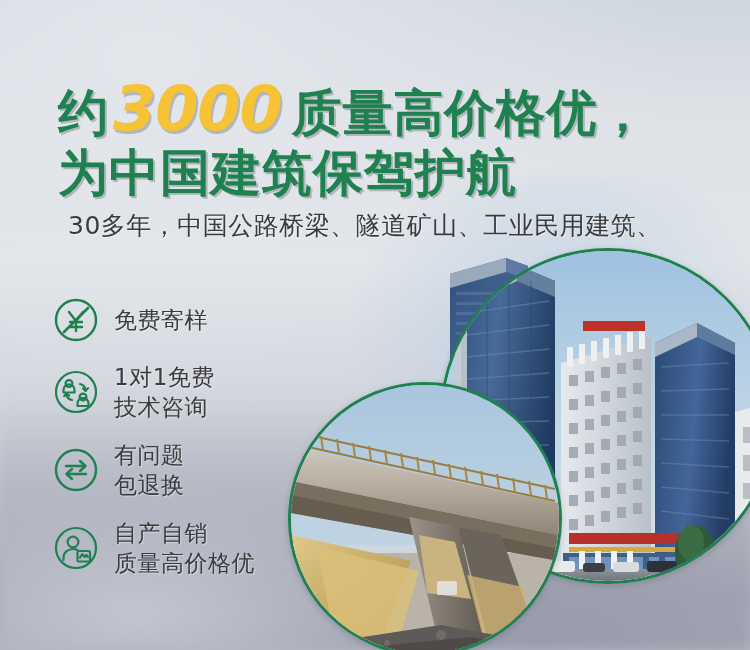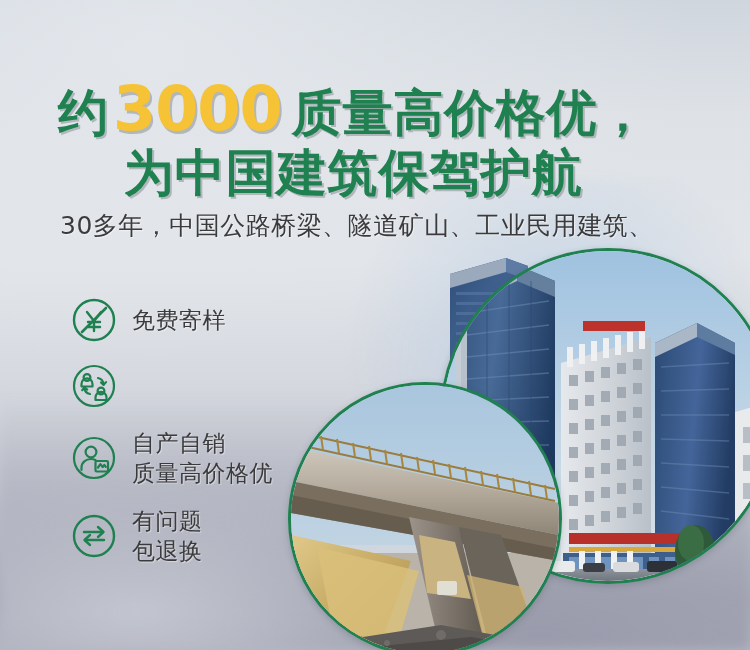--- a/index.html
+++ b/index.html
@@ -33,44 +33,44 @@
   
   .headline{position:absolute;left:58px;top:78px;}
   .h-line1{
     display:flex;align-items:baseline;
     font-size:50px;font-weight:bold;line-height:1;
     color:#1f8050;letter-spacing:1px;
     text-shadow:2px 2px 0 rgba(120,125,132,.45);
     white-space:nowrap;
   }
   .h-num{
-    font-size:62px;font-weight:bold;
+    font-size:62px;font-style:italic;font-weight:bold;
     color:#f5c335;letter-spacing:-1px;
     padding:0 10px 0 4px;
     text-shadow:2px 3px 0 rgba(120,125,132,.45);
   }
   .h-line2{
     margin-top:8px;
     font-size:50px;font-weight:bold;line-height:1;
     color:#1f8050;letter-spacing:1px;
     text-shadow:2px 2px 0 rgba(120,125,132,.45);
     white-space:nowrap;
-    text-align:center;
   }
 
   
   .subtitle{position:absolute;left:60px;top:208px;width:660px;}
   .sub-line{
     font-size:25px;line-height:36px;color:#3b3b3d;letter-spacing:.5px;
     white-space:nowrap;
     text-shadow:1px 1px 1px rgba(255,255,255,.5);
+    margin-left:8px;
   }
 
   
-  .features{position:absolute;left:70px;top:296px;z-index:5;}
+  .features{position:absolute;left:52px;top:296px;z-index:5;}
   .feature{display:flex;align-items:center;margin-bottom:18px;}
   .f-icon{
     width:48px;height:48px;flex:0 0 48px;margin-right:14px;
   }
   .f-icon svg{display:block;width:48px;height:48px;}
   .f-text{
     font-size:23px;line-height:30px;color:#3b3b3d;letter-spacing:.5px;
     text-shadow:1px 1px 1px rgba(255,255,255,.45);
     white-space:nowrap;
   }
@@ -448,49 +448,53 @@
           <circle cx="17" cy="15.5" r="3.4"></circle>
           <path d="M11.5 24.5 v-2.6 a5.5 5.5 0 0 1 11 0 v2.6 z"></path>
           <circle cx="31" cy="29" r="3.4"></circle>
           <path d="M25.5 38 v-2.6 a5.5 5.5 0 0 1 11 0 v2.6 z"></path>
           <path d="M28 16 a7 7 0 0 1 5.5 6.5"></path>
           <path d="M31 20.5 l2.6 2.4 2.4 -2.8"></path>
           <path d="M20 32 a7 7 0 0 1 -5.6 -6.4"></path>
           <path d="M17.2 27.6 l-2.7 -2.3 -2.3 2.9"></path>
         </svg>
       </div>
+      <div class="f-text">
+        <div>1对1免费</div>
+        <div>技术咨询</div>
+      </div>
+    </div>
+
+    <div class="feature">
+      <div class="f-icon">
+        <svg viewBox="0 0 48 48" fill="none" stroke="#1f8050" stroke-width="2.4" stroke-linecap="round" stroke-linejoin="round" aria-hidden="true">
+          <circle cx="24" cy="24" r="20"></circle>
+          <path d="M14 20 H33"></path>
+          <path d="M28 15 L33.5 20 L28 25"></path>
+          <path d="M34 28 H15"></path>
+          <path d="M20 23 L14.5 28 L20 33"></path>
+        </svg>
+      </div>
+      <div class="f-text">
+        <div>有问题</div>
+        <div>包退换</div>
+      </div>
     </div>
 
     <div class="feature">
       <div class="f-icon">
         <svg viewBox="0 0 48 48" fill="none" stroke="#1f8050" stroke-width="2.2" stroke-linecap="round" stroke-linejoin="round" aria-hidden="true">
           <circle cx="24" cy="24" r="20"></circle>
           <circle cx="21" cy="18" r="5.4"></circle>
           <path d="M11.5 36 v-2.4 c0 -5.2 4.3 -8.6 9.5 -8.6 1.6 0 3.1 .35 4.4 .95"></path>
           <rect x="25.5" y="27" width="12.5" height="10.5" rx="1.2"></rect>
           <path d="M28 33.5 l2.4 -3.4 2.3 3 1.6 -2.2 1.5 2"></path>
         </svg>
       </div>
       <div class="f-text">
         <div>自产自销</div>
         <div>质量高价格优</div>
       </div>
     </div>
 
-    <div class="feature">
-      <div class="f-icon">
-        <svg viewBox="0 0 48 48" fill="none" stroke="#1f8050" stroke-width="2.4" stroke-linecap="round" stroke-linejoin="round" aria-hidden="true">
-          <circle cx="24" cy="24" r="20"></circle>
-          <path d="M14 20 H33"></path>
-          <path d="M28 15 L33.5 20 L28 25"></path>
-          <path d="M34 28 H15"></path>
-          <path d="M20 23 L14.5 28 L20 33"></path>
-        </svg>
-      </div>
-      <div class="f-text">
-        <div>有问题</div>
-        <div>包退换</div>
-      </div>
-    </div>
-
   </div>
 
 </div>
 
 </body></html>

